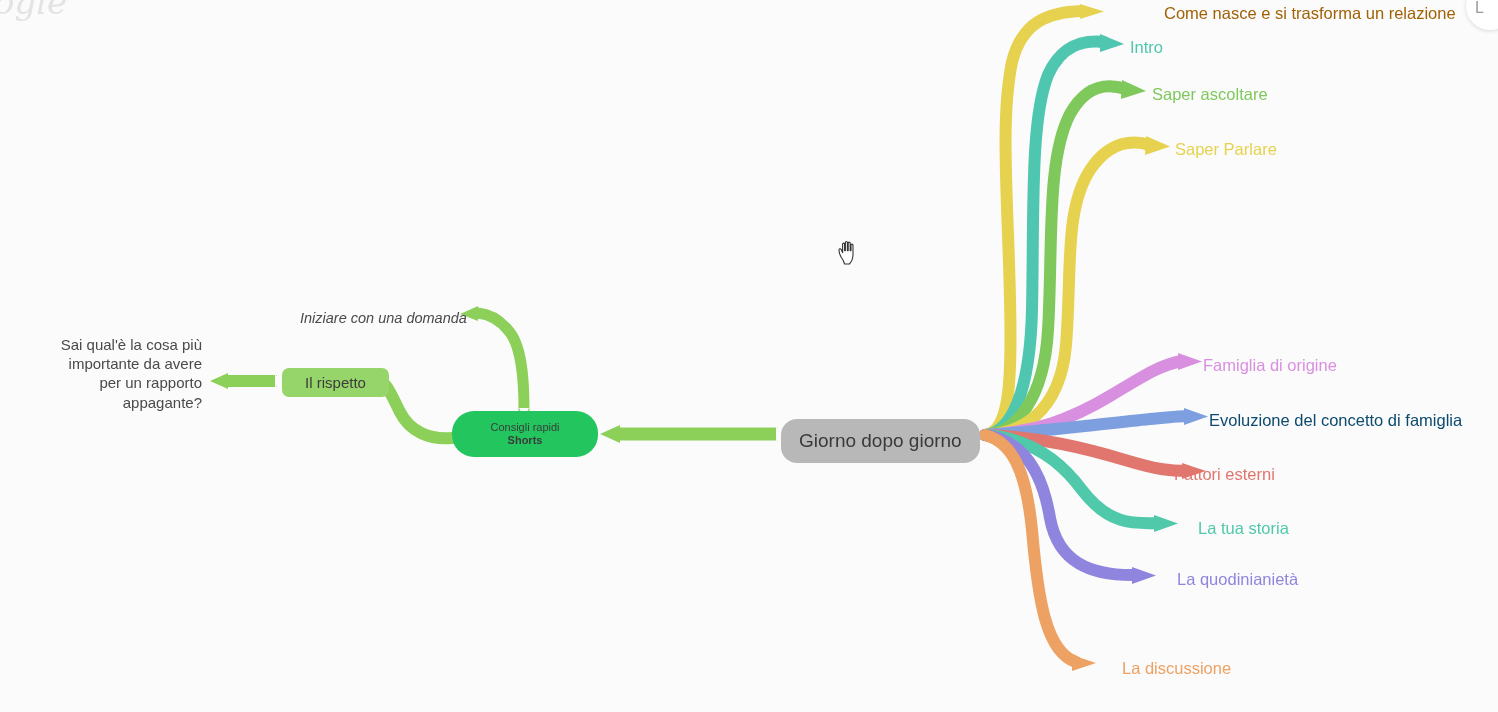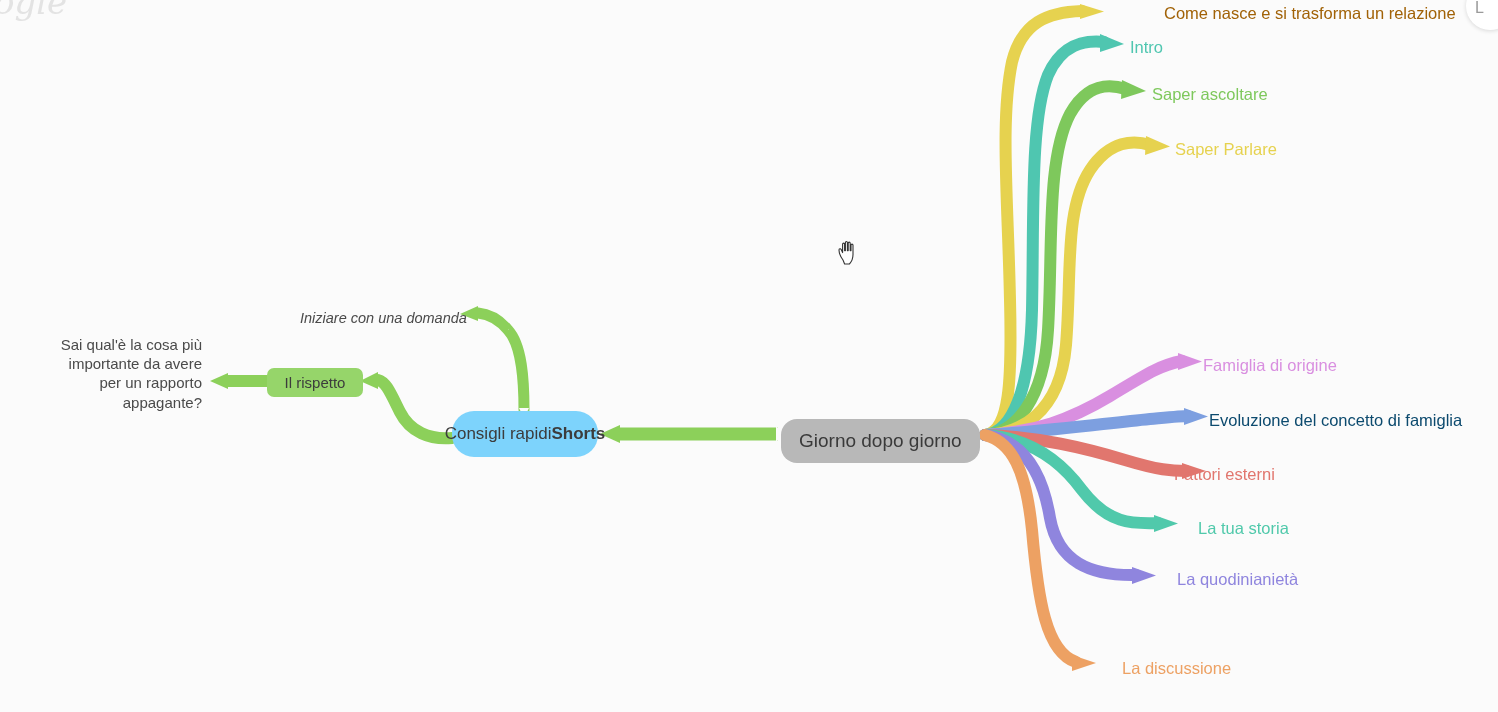--- a/index.html
+++ b/index.html
@@ -35,24 +35,24 @@
     white-space: nowrap;
   }
   .node-central {
     background: #b8b8b8;
     border-radius: 16px;
     font-size: 19px;
     color: #3a3a3a;
     padding: 0 18px;
   }
   .node-green-pill {
-    background: #7dd3fc;
+    background: #22c55e;
     border-radius: 22px;
-    font-size: 17px;
-    flex-direction: row;
+    font-size: 11px;
+    flex-direction: column;
     padding: 0 20px;
   }
   .node-green-rect {
     background: #96d56a;
     border-radius: 7px;
     font-size: 15px;
     padding: 0 14px;
   }
   .node-line-bold { font-weight: bold; }
   .leaf-label {
@@ -201,21 +201,21 @@
 
   <div class="node node-central" style="left:781px; top:419px; height:44px;">
     <span>Giorno dopo giorno</span>
   </div>
 
   <div class="node node-green-pill" style="left:452px; top:411px; width:146px; height:46px;">
     <span>Consigli rapidi</span>
     <span class="node-line-bold">Shorts</span>
   </div>
 
-  <div class="node node-green-rect" style="left:267px; top:368px; width:96px; height:29px;">
+  <div class="node node-green-rect" style="left:282px; top:368px; width:107px; height:29px;">
     <span>Il rispetto</span>
   </div>
 
   <div class="free-text" style="left:52px; top:335px; width:150px;">Sai qual'è la cosa più importante da avere per un rapporto appagante?</div>
 
   <div class="small-text" style="left:300px; top:310px;">Iniziare con una domanda</div>
 
   <div id="leaf-layer">
       <div class="leaf-label" style="left: 1164px; top: 4px; color: #a16207;">Come nasce e si trasforma un relazione</div>
       <div class="leaf-label" style="left: 1130px; top: 38px; color: rgb(79, 198, 176);">Intro</div>

